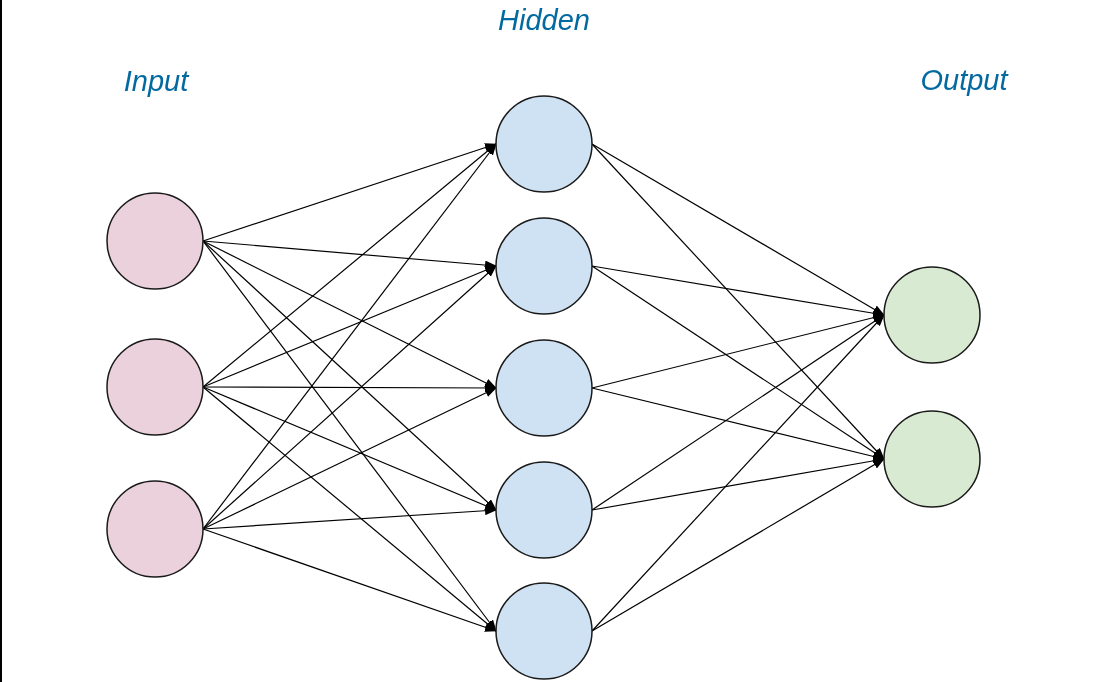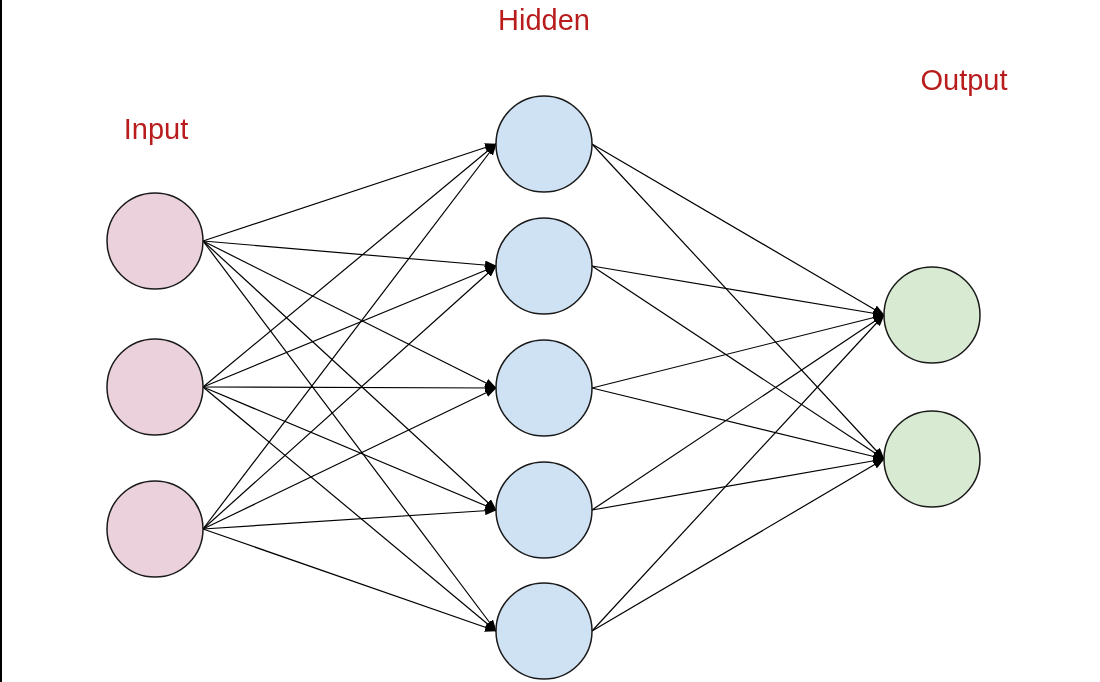--- a/index.html
+++ b/index.html
@@ -33,22 +33,23 @@
     fill: none;
   }
   .node {
     stroke-width: 1.5;
   }
   .layer-label {
     position: absolute;
     transform: translateX(-50%);
     font-size: 29px;
     line-height: 1.1;
-    color: #b91c1c;
+    color: #0369a1;
     white-space: nowrap;
+    font-style: italic;
   }
 </style>
 </head>
 <body>
 
 <div class="canvas">
   <div class="edge-border-left"></div>
 
   <svg class="net" width="1100" height="682" viewBox="0 0 1100 682">
     <defs>
@@ -90,16 +91,16 @@
         <circle cx="544" cy="144" r="48" class="node" fill="#cfe2f3" stroke="#1a1a1a"></circle>
         <circle cx="544" cy="266" r="48" class="node" fill="#cfe2f3" stroke="#1a1a1a"></circle>
         <circle cx="544" cy="388" r="48" class="node" fill="#cfe2f3" stroke="#1a1a1a"></circle>
         <circle cx="544" cy="510" r="48" class="node" fill="#cfe2f3" stroke="#1a1a1a"></circle>
         <circle cx="544" cy="631" r="48" class="node" fill="#cfe2f3" stroke="#1a1a1a"></circle>
         <circle cx="932" cy="315" r="48" class="node" fill="#d9ead3" stroke="#1a1a1a"></circle>
         <circle cx="932" cy="459" r="48" class="node" fill="#d9ead3" stroke="#1a1a1a"></circle>
       </g>
   </svg>
 
-  <div class="layer-label" style="left: 156px; top: 66px; margin-top: 48px;">Input</div>
+  <div class="layer-label" style="left: 156px; top: 66px;">Input</div>
   <div class="layer-label" style="left: 544px; top: 5px;">Hidden</div>
   <div class="layer-label" style="left: 931px; top: 65px; margin-left: 33px;">Output</div>
 </div>
 
 </body></html>

